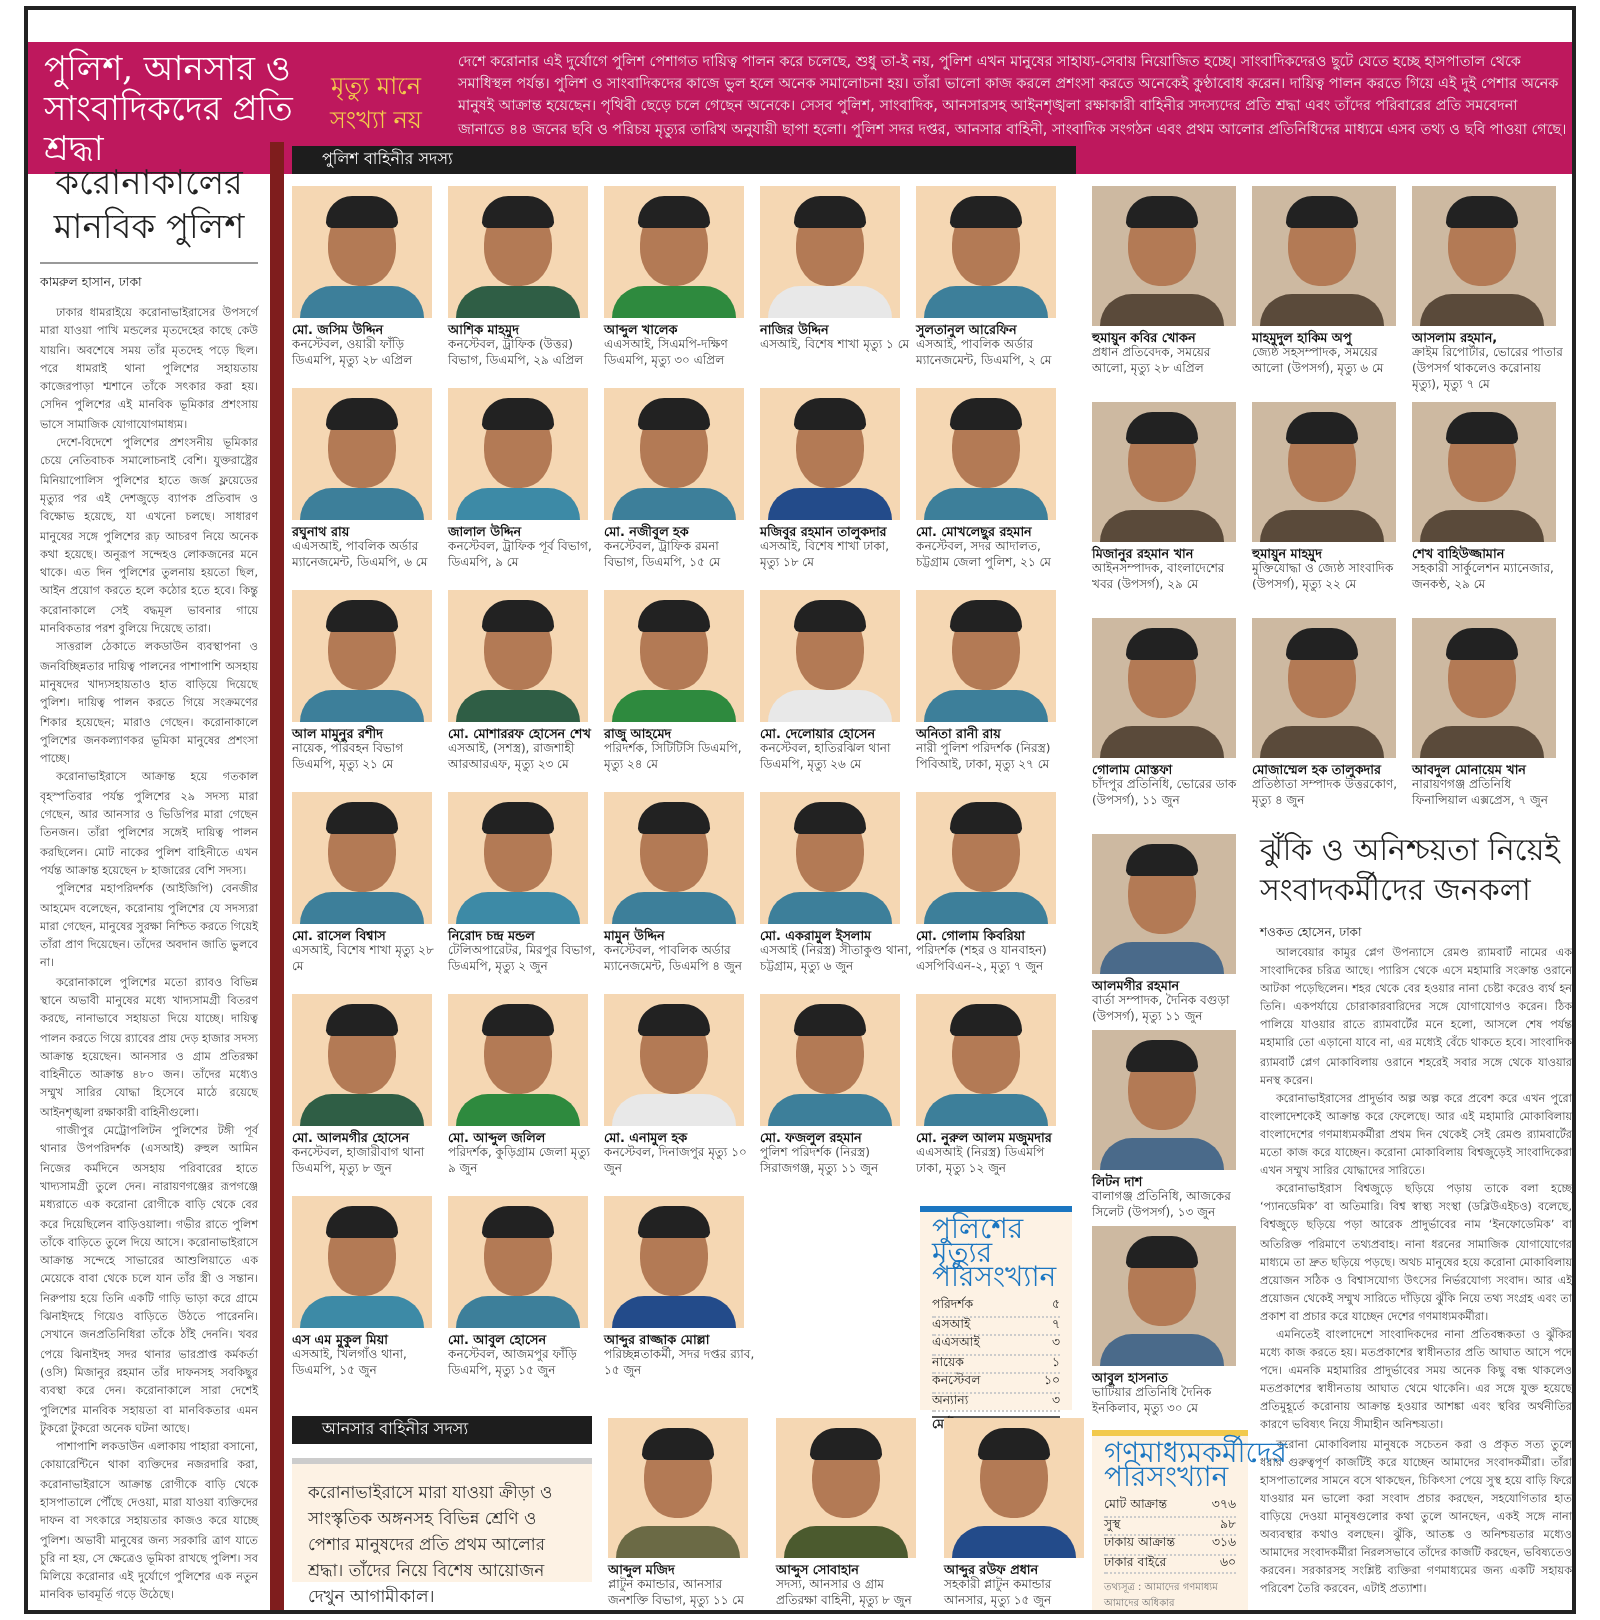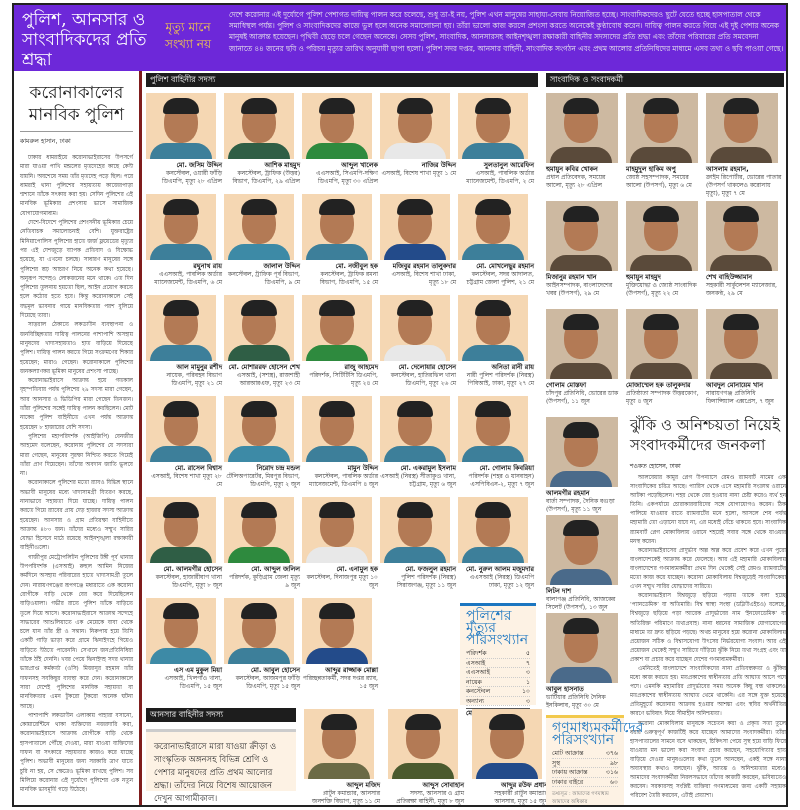--- a/index.html
+++ b/index.html
@@ -1,28 +1,28 @@
 <!DOCTYPE html>
 <html><head>
 <meta charset="utf-8">
 <style>
   * { box-sizing: border-box; margin: 0; padding: 0; }
   body { width: 800px; height: 810px; background: #fff; font-family: "DejaVu Sans", sans-serif; color: #222; overflow: hidden; position: relative; }
   .page { position: absolute; left: 12px; top: 3px; width: 776px; height: 804px; border: 2px solid #222; background: #fff; }
-  .masthead { position: absolute; left: 0; top: 0; width: 100%; height: 66px; background: #6d28d9; color: #fff; }
+  .masthead { position: absolute; left: 0; top: 16px; width: 100%; height: 66px; background: #be185d; color: #fff; }
   .mh-title { position: absolute; left: 8px; top: 4px; width: 130px; font-family: "DejaVu Serif", serif; font-size: 17px; line-height: 20px; color: #fff; }
   .mh-sub { position: absolute; left: 140px; top: 14px; width: 68px; font-size: 12px; line-height: 17px; color: #f2c94c; font-family: "DejaVu Serif", serif; text-align: center; }
   .mh-text { position: absolute; left: 215px; top: 4px; width: 555px; font-size: 7.2px; line-height: 11.2px; color: #eee; }
-  .leftcol { position: absolute; left: 0; top: 66px; width: 128px; bottom: 0; border-right: 3px solid #7f1d1d; padding: 4px 6px; }
+  .leftcol { position: absolute; left: 0; top: 66px; width: 128px; bottom: 0; border-right: 7px solid #7f1d1d; padding: 4px 6px; }
   .lc-head { font-family: "DejaVu Serif", serif; font-size: 17px; line-height: 22px; text-align: center; margin-top: 6px; }
   .lc-byline { font-size: 6.2px; margin: 6px 0 6px 0; border-top: 1px solid #999; padding-top: 4px; }
   .lc-body { font-size: 5.6px; line-height: 9.3px; color: #444; text-align: justify; }
   .lc-body p { text-indent: 8px; }
-  .sec-bar { position: absolute; height: 14px; background: #1d1d1d; color: #fff; font-size: 8px; line-height: 14px; padding-left: 4px; }
-  .grid { position: absolute; display: grid; text-align: right; }
+  .sec-bar { position: absolute; height: 14px; background: #1d1d1d; color: #fff; font-size: 8px; line-height: 14px; padding-left: 15px; }
+  .grid { position: absolute; display: grid; }
   .card { width: 76px; }
   .photo { width: 70px; height: 66px; background: #f5d7b3; position: relative; overflow: hidden; }
   .face { position: absolute; left: 18px; top: 8px; width: 34px; height: 42px; border-radius: 50% 50% 45% 45%; background: #b37a55; }
   .hair { position: absolute; left: 17px; top: 5px; width: 36px; height: 16px; border-radius: 18px 18px 4px 4px; background: #222; }
   .shirt { position: absolute; left: 4px; bottom: 0; width: 62px; height: 16px; border-radius: 20px 20px 0 0; background: #3d7f9a; }
   .cap { font-size: 6px; line-height: 8px; margin-top: 2px; color: #444; }
   .cap b { display: block; font-size: 6.4px; color: #111; }
   .stats { position: absolute; border-top: 3px solid #1b76c1; background: #fdf2e4; padding: 4px 6px; }
   .stats-title { font-family: Liberation Mono, monospace; color: #1b76c1; font-size: 14px; line-height: 12px; margin-bottom: 3px; }
   .stat-row { display: flex; justify-content: space-between; font-size: 6.2px; line-height: 8.5px; border-bottom: 1px dotted #ccc; }
@@ -347,21 +347,20 @@
       <div class="card">
         <div class="photo" style="height: 70px;">
           <div class="shirt" style="background:#234b8a"></div>
           <div class="face"></div>
           <div class="hair"></div>
         </div>
         <div class="cap"><b>আব্দুর রউফ প্রধান</b><span>সহকারী প্লাটুন কমান্ডার আনসার, মৃত্যু ১৫ জুন</span></div>
       </div>
     </div>
 
-  <div class="sec-bar" style="left:532px; top:68px; width:238px;">সাংবাদিক ও সংবাদকর্মী</div>
   <div id="journ-grid" class="j-grid" style="left:532px; top:88px; grid-template-columns: repeat(3, 80px); grid-auto-rows: 108px;">
       <div class="jcard">
         <div class="jphoto">
           <div class="shirt" style="background:#5a4a3a"></div>
           <div class="face"></div>
           <div class="hair"></div>
         </div>
         <div class="cap"><b>হুমায়ুন কবির খোকন</b><span>প্রধান প্রতিবেদক, সময়ের আলো, মৃত্যু ২৮ এপ্রিল</span></div>
       </div>
       <div class="jcard">

